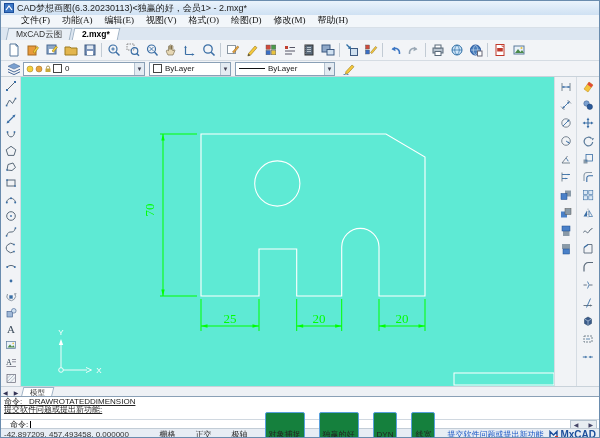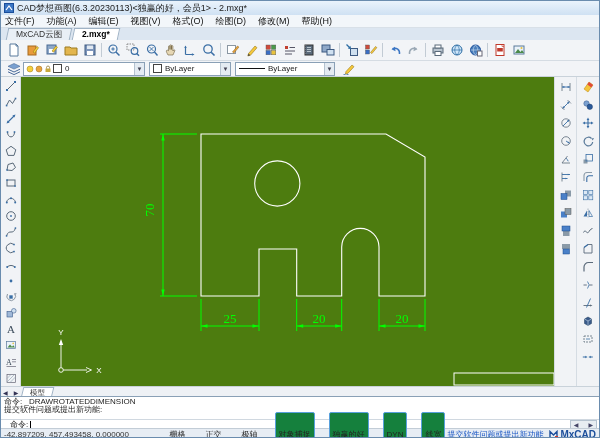--- a/index.html
+++ b/index.html
@@ -1,20 +1,20 @@
 <!DOCTYPE html>
 <html><head>
 <meta charset="utf-8">
 <style>
   html,body{margin:0;padding:0;background:#cfd9e4;font-family:"Liberation Sans",sans-serif;}
   #app{position:relative;width:600px;height:438px;background:#eef2f7;border:1px solid #6a8cae;box-sizing:border-box;overflow:hidden;}
   
   .titlebar{position:absolute;left:0;top:0;width:100%;height:14px;background:linear-gradient(#eaf3fc,#cfe1f3);display:flex;align-items:center;padding-left:3px;box-sizing:border-box;font-size:9px;color:#222;}
   .titlebar .appicon{width:10px;height:10px;margin-right:3px;flex:0 0 auto;}
-  .menubar{position:absolute;left:0;top:14px;width:100%;height:13px;background:#f2f6fa;border-bottom:1px solid #d8e0e8;display:flex;align-items:center;padding-left:4px;box-sizing:border-box;font-size:9px;color:#111;}
+  .menubar{position:absolute;left:0;top:14px;width:100%;height:13px;background:#f2f6fa;border-bottom:1px solid #d8e0e8;display:flex;align-items:flex-end;padding-left:20px;box-sizing:border-box;font-size:9px;color:#111;font-family:Liberation Serif, serif;}
   .menubar span{margin-right:12px;cursor:default;}
   .tabbar{position:absolute;left:0;top:27px;width:100%;height:12px;background:#dce6f1;display:flex;align-items:flex-end;padding-left:6px;box-sizing:border-box;font-size:8.5px;}
   .tab{padding:0 8px;height:11px;line-height:11px;border:1px solid #9fb2c5;border-bottom:none;background:#e9eff6;color:#333;transform:skewX(-12deg);margin-right:2px;}
   .tab>span{display:inline-block;transform:skewX(12deg);}
   .tab.active{background:#ffffff;font-weight:bold;color:#000;}
   
   .toolbar1{position:absolute;left:0;top:39px;width:100%;height:21px;background:#f2f4f7;border-bottom:1px solid #d5dce3;display:flex;align-items:center;padding-left:3px;box-sizing:border-box;}
   .toolbar2{position:absolute;left:0;top:60px;width:100%;height:16px;background:#f2f4f7;border-bottom:1px solid #c9d2da;display:flex;align-items:center;padding-left:3px;box-sizing:border-box;}
   .ti{width:17px;height:17px;display:flex;align-items:center;justify-content:center;border:1px solid transparent;border-radius:2px;}
   .sep{width:1px;height:14px;background:#c2cbd4;margin:0 2px;}
@@ -22,37 +22,37 @@
   .combo .dd{width:9px;height:100%;margin-left:auto;background:#e4ebf2;border-left:1px solid #b5c2cf;display:flex;align-items:center;justify-content:center;font-size:6px;color:#445;}
   .combo .sw{width:7px;height:7px;border:1px solid #444;background:#fff;margin:0 3px 0 1px;}
   .combo .lt{width:26px;height:1px;background:#111;margin:0 3px 0 1px;}
   
   .main{position:absolute;left:0;top:76px;width:100%;height:309px;display:flex;}
   .sidetb{background:#f1f3f6;display:flex;flex-direction:column;align-items:center;padding-top:1px;box-sizing:border-box;}
   .sidetb .si{width:15px;height:15px;margin:0.5px 0;display:flex;align-items:center;justify-content:center;border:1px solid transparent;border-radius:2px;}
   .lefttb{width:20px;border-right:1px solid #d5dce3;}
   .dimtb{width:22px;border-left:1px solid #d5dce3;}
   .modtb{width:23px;border-left:1px solid #d5dce3;}
-  .canvas{width:533px;height:309px;background:#4d7c0f;position:relative;}
+  .canvas{width:533px;height:309px;background:#5eead4;position:relative;}
   
   .modeltabs{position:absolute;left:0;top:385px;width:100%;height:10px;background:#eef1f5;border-top:1px solid #c9d2da;display:flex;align-items:center;font-size:7.5px;color:#333;}
   .modeltabs .nav{font-size:6px;color:#335;padding:0 2px;letter-spacing:2px;}
   .mtab{background:#fff;border:1px solid #9fb2c5;padding:0 7px;height:9px;line-height:9px;transform:skewX(-14deg);}
   .mtab>span{display:inline-block;transform:skewX(14deg);}
   
-  .cmdhist{position:absolute;left:0;top:395px;width:100%;height:23px;background:#fff;border-top:1px solid #8aa0b6;font-size:8px;color:#222;padding:1px 12px 0 3px;box-sizing:border-box;line-height:7.5px;}
+  .cmdhist{position:absolute;left:0;top:395px;width:100%;height:23px;background:#fff;border-top:1px solid #8aa0b6;font-size:8px;color:#222;padding:1px 12px 0 3px;box-sizing:border-box;line-height:7.5px;text-decoration:underline;}
   .cmdinput{position:absolute;left:0;top:418px;width:100%;height:9px;background:#fff;border-top:1px solid #d0d8e0;font-size:8px;color:#111;display:flex;align-items:center;padding-left:9px;box-sizing:border-box;}
   .caret{display:inline-block;width:1px;height:7px;background:#000;margin-left:2px;}
   .mini-scroll{margin-left:auto;margin-right:2px;display:flex;align-items:center;font-size:6px;color:#446;background:#e8edf2;border:1px solid #b5c2cf;height:7px;padding:0 3px;gap:10px;}
   
   .statusbar{position:absolute;left:0;top:427px;width:100%;height:11px;background:#e7edf4;border-top:1px solid #c2ccd6;display:flex;align-items:center;font-size:8px;color:#222;padding:0 3px;box-sizing:border-box;}
   .coords{margin-right:auto;color:#333;}
   .t{padding:17px 3px;margin-left:14px;color:#222;}
   .t.on{border:1px solid #58a0dd;background:#15803d;border-radius:2px;height:9px;line-height:9px;}
-  .feedback{color:#1a56c4;margin-left:2px;}
+  .feedback{color:#1a56c4;margin-left:12px;}
   .brand{display:flex;align-items:center;margin-left:6px;font-weight:bold;color:#1b4e9b;font-size:10px;gap:2px;}
   svg{display:block;}
 </style>
 </head>
 <body>
 
 <div id="app">
 
   <div class="titlebar">
     <svg class="appicon" viewBox="0 0 10 10">

